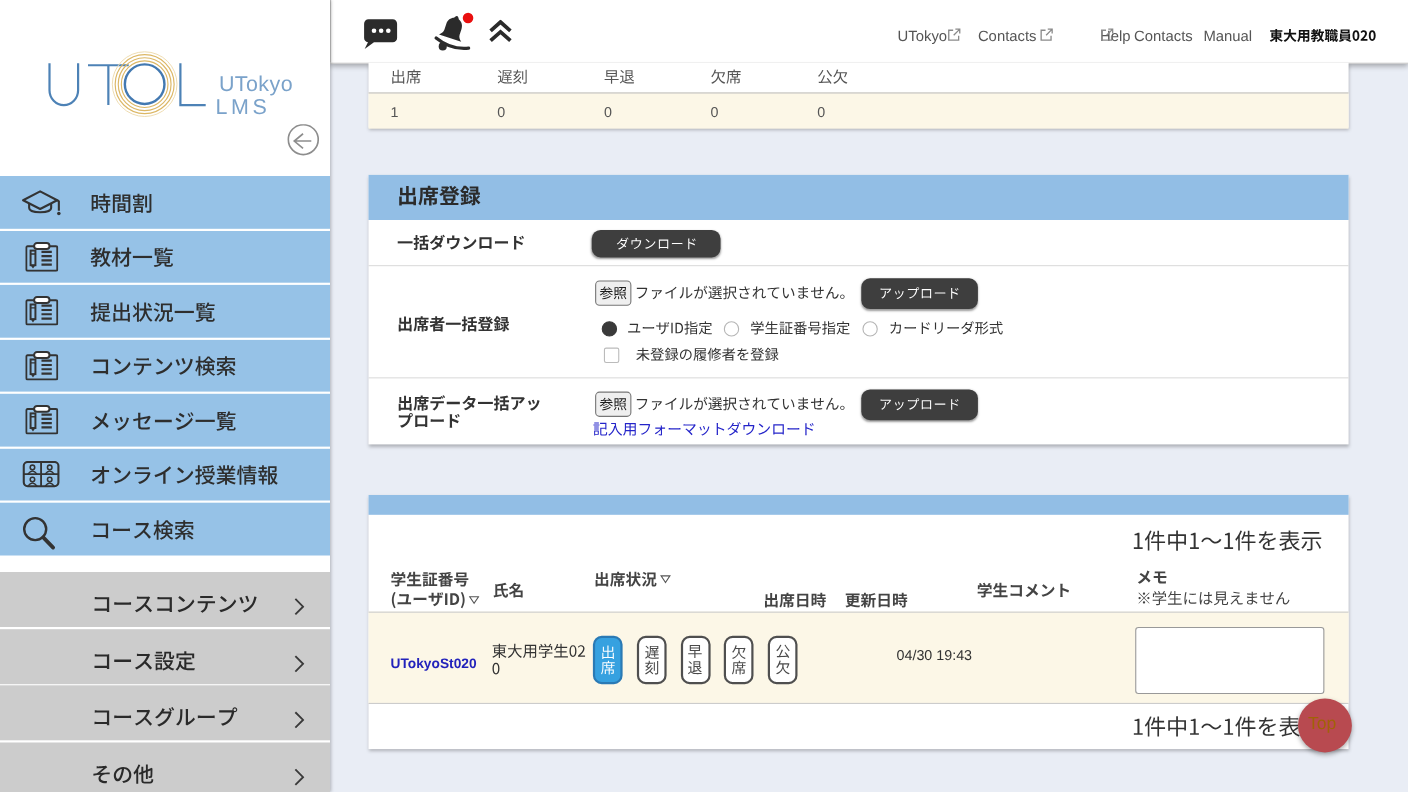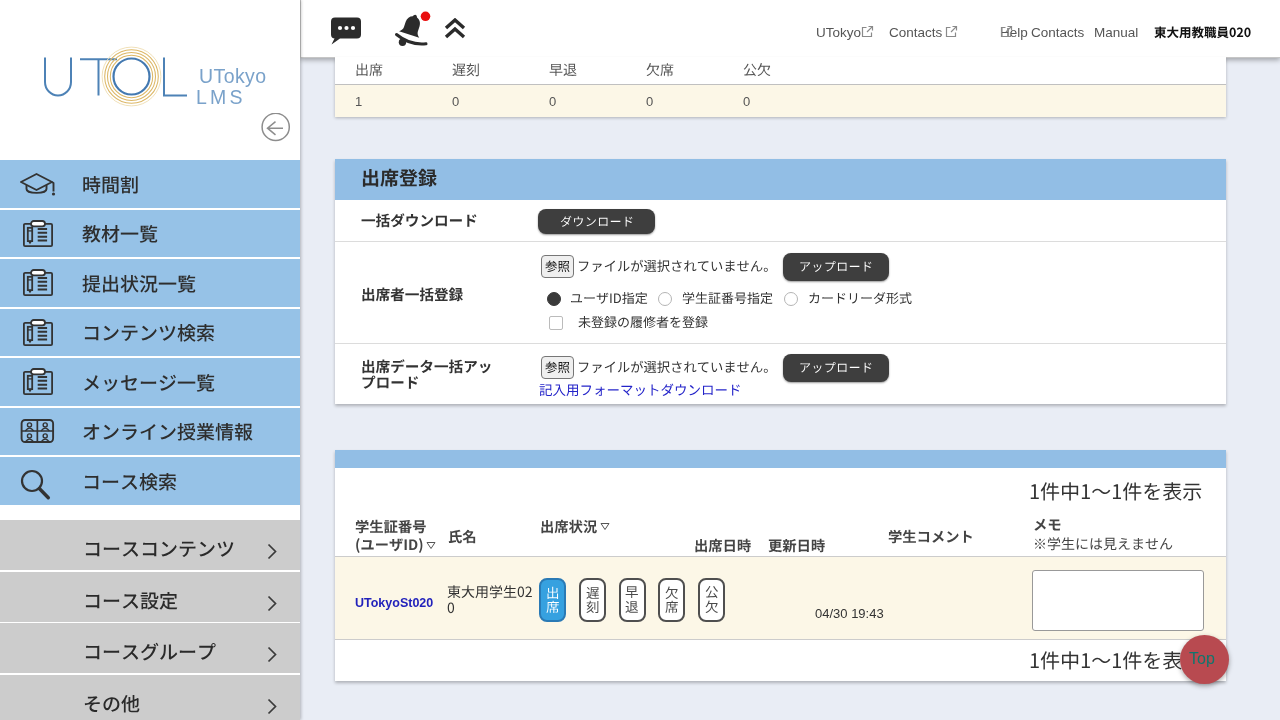--- a/index.html
+++ b/index.html
@@ -754,27 +754,27 @@
 <svg class="jt" style="left:665.3px;top:612.1px;fill:#4a4a4a" width="2" height="2">
     <use href="#g47" transform="translate(0.0 0) scale(0.01350 -0.01350)"></use>
   </svg>
 <div style="position:absolute;left:698.2px;top:578px;width:23px;height:40px;background:#fff;border:2px solid #4f4f4f;border-radius:8px"></div>
 <svg class="jt" style="left:704.9px;top:597.4px;fill:#4a4a4a" width="2" height="2">
     <use href="#g53" transform="translate(0.0 0) scale(0.01350 -0.01350)"></use>
   </svg>
 <svg class="jt" style="left:705.0px;top:612.2px;fill:#4a4a4a" width="2" height="2">
     <use href="#g52" transform="translate(0.0 0) scale(0.01350 -0.01350)"></use>
   </svg>
-<div class="lt" style="left:815px;top:606px;font-size:13px">04/30 19:43</div>
+<div class="lt" style="left:815px;top:588px;font-size:13px">04/30 19:43</div>
 <div style="position:absolute;left:1032px;top:570px;width:170px;height:59px;background:#fff;border:1px solid #999;border-radius:3px"></div>
 <svg class="jt" style="left:1028.9px;top:667.6px;fill:#333" width="2" height="2">
     <use href="#g127" transform="translate(0.0 0) scale(0.02000 -0.02000)"></use>
     <use href="#g128" transform="translate(11.1 0) scale(0.02000 -0.02000)"></use>
     <use href="#g129" transform="translate(31.1 0) scale(0.02000 -0.02000)"></use>
     <use href="#g127" transform="translate(51.1 0) scale(0.02000 -0.02000)"></use>
     <use href="#g130" transform="translate(62.2 0) scale(0.02000 -0.02000)"></use>
     <use href="#g127" transform="translate(82.2 0) scale(0.02000 -0.02000)"></use>
     <use href="#g128" transform="translate(93.3 0) scale(0.02000 -0.02000)"></use>
     <use href="#g115" transform="translate(113.3 0) scale(0.02000 -0.02000)"></use>
     <use href="#g131" transform="translate(133.3 0) scale(0.02000 -0.02000)"></use>
     <use href="#g132" transform="translate(153.3 0) scale(0.02000 -0.02000)"></use>
   </svg>
 <div style="position:absolute;left:1180px;top:635px;width:49px;height:49px;border-radius:50%;background:#b84a50;box-shadow:0 2px 5px rgba(0,0,0,.35)"></div>
-<div class="lt" style="left:1189px;top:650px;font-size:16px;color:#0f766e">Top</div>
+<div class="lt" style="left:1189px;top:650px;font-size:16px;color:#a16207">Top</div>
 </body></html>

